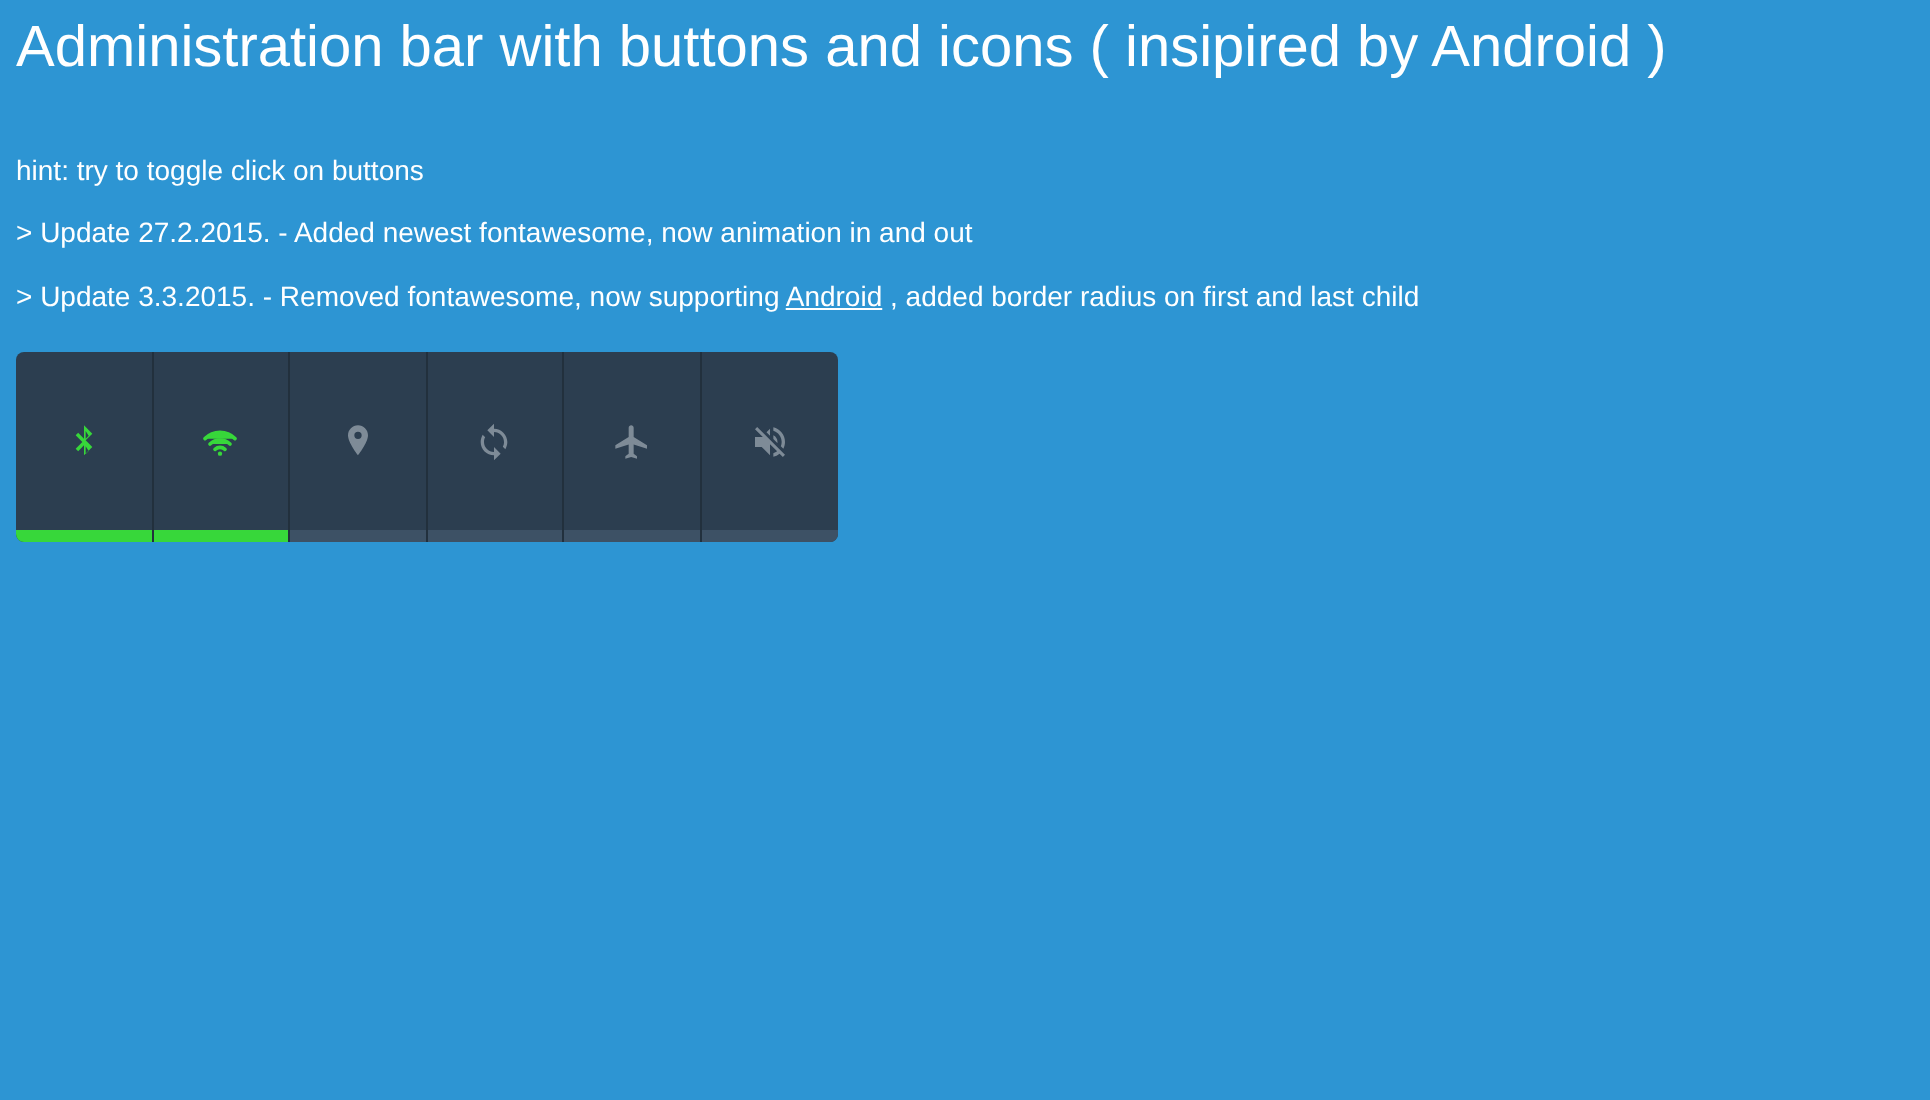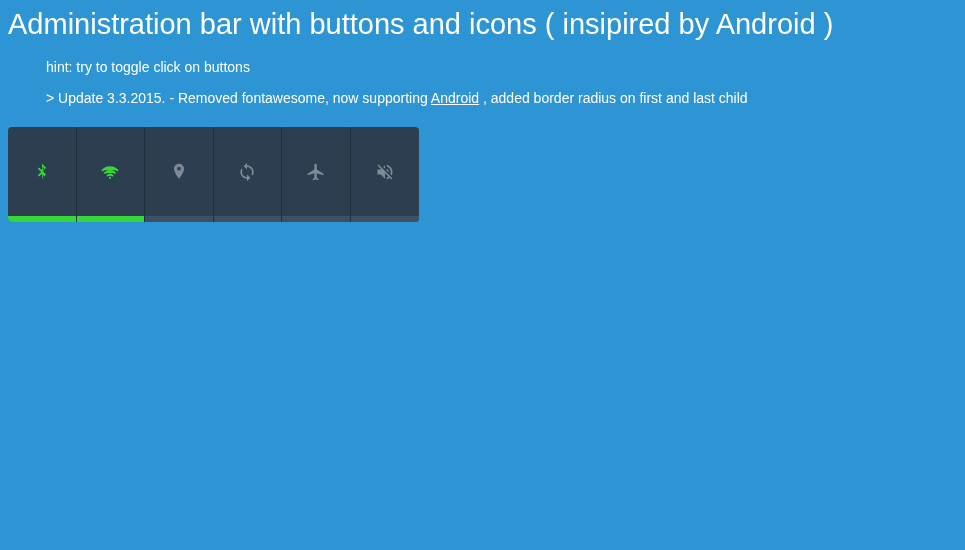--- a/index.html
+++ b/index.html
@@ -11,28 +11,27 @@
     color: #fff;
     overflow: hidden;
   }
   .page {
     padding: 6px 8px;
   }
   h1 {
     font-weight: 300;
     font-size: 29px;
     line-height: 1.3;
-    margin-bottom: 14px;
+    margin-bottom: 32px;
   }
   .hint, .update {
     font-size: 14px;
     font-weight: 400;
     margin-bottom: 12px;
     line-height: 1.4;
-    margin-left: 38px;
   }
   .update a {
     color: #fff;
     text-decoration: underline;
   }
   .bar {
     margin-top: 18px;
     display: flex;
     width: fit-content;
     border-radius: 4px;
@@ -71,20 +70,21 @@
   }
   .btn.active svg.stroke-icon { stroke: #37d73a; }
   svg.stroke-icon { stroke: #7e8b97; fill: none; }
 </style>
 </head>
 <body>
 
 <div class="page">
   <h1>Administration bar with buttons and icons ( insipired by Android )</h1>
   <p class="hint">hint: try to toggle click on buttons</p>
+  <p class="update">&gt; Update 27.2.2015. - Added newest fontawesome, now animation in and out</p>
   <p class="update">
     <span>&gt; Update 3.3.2015. - Removed fontawesome, now supporting </span><a href="#">Android</a><span> , added border radius on first and last child</span>
   </p>
 
   <div class="bar">
 
     <div class="btn active">
       <span>
         <svg viewBox="0 0 24 24">
             <path d="M12 2l5 5-4 4 4 4-5 5V14l-3.5 3.5L7 16l4-4-4-4 1.5-1.5L12 10V2zm1 3.4V10l1.8-1.8L13 5.4zm0 9.2v4.6l1.8-1.8L13 14.6z"></path>

